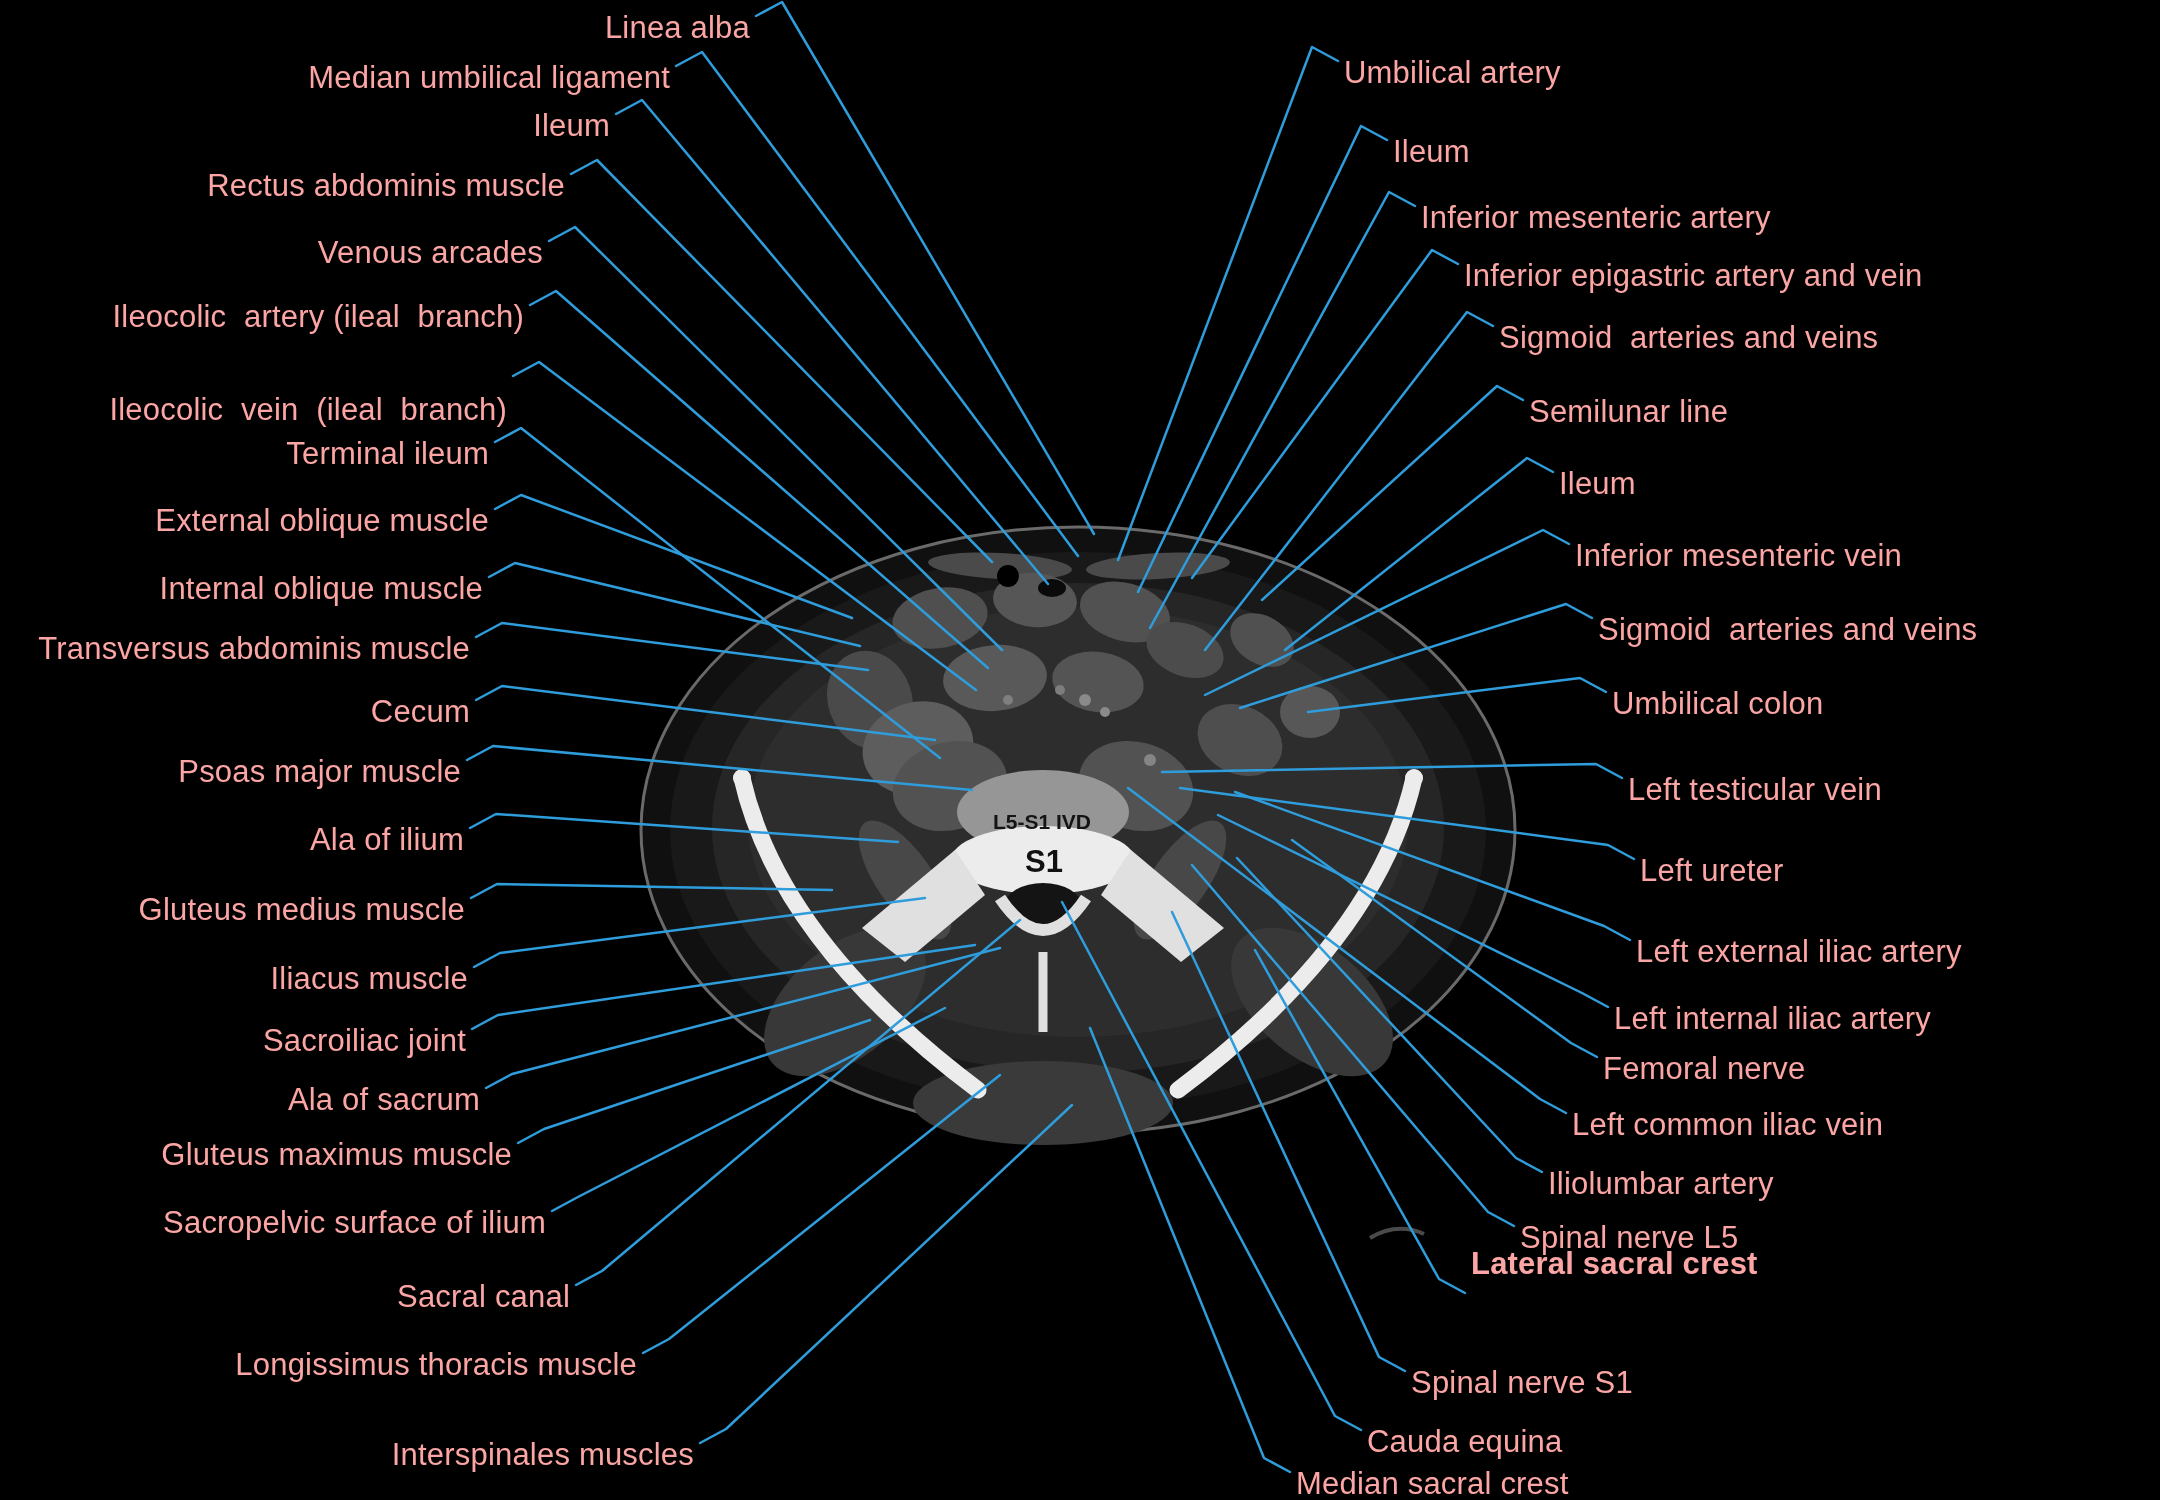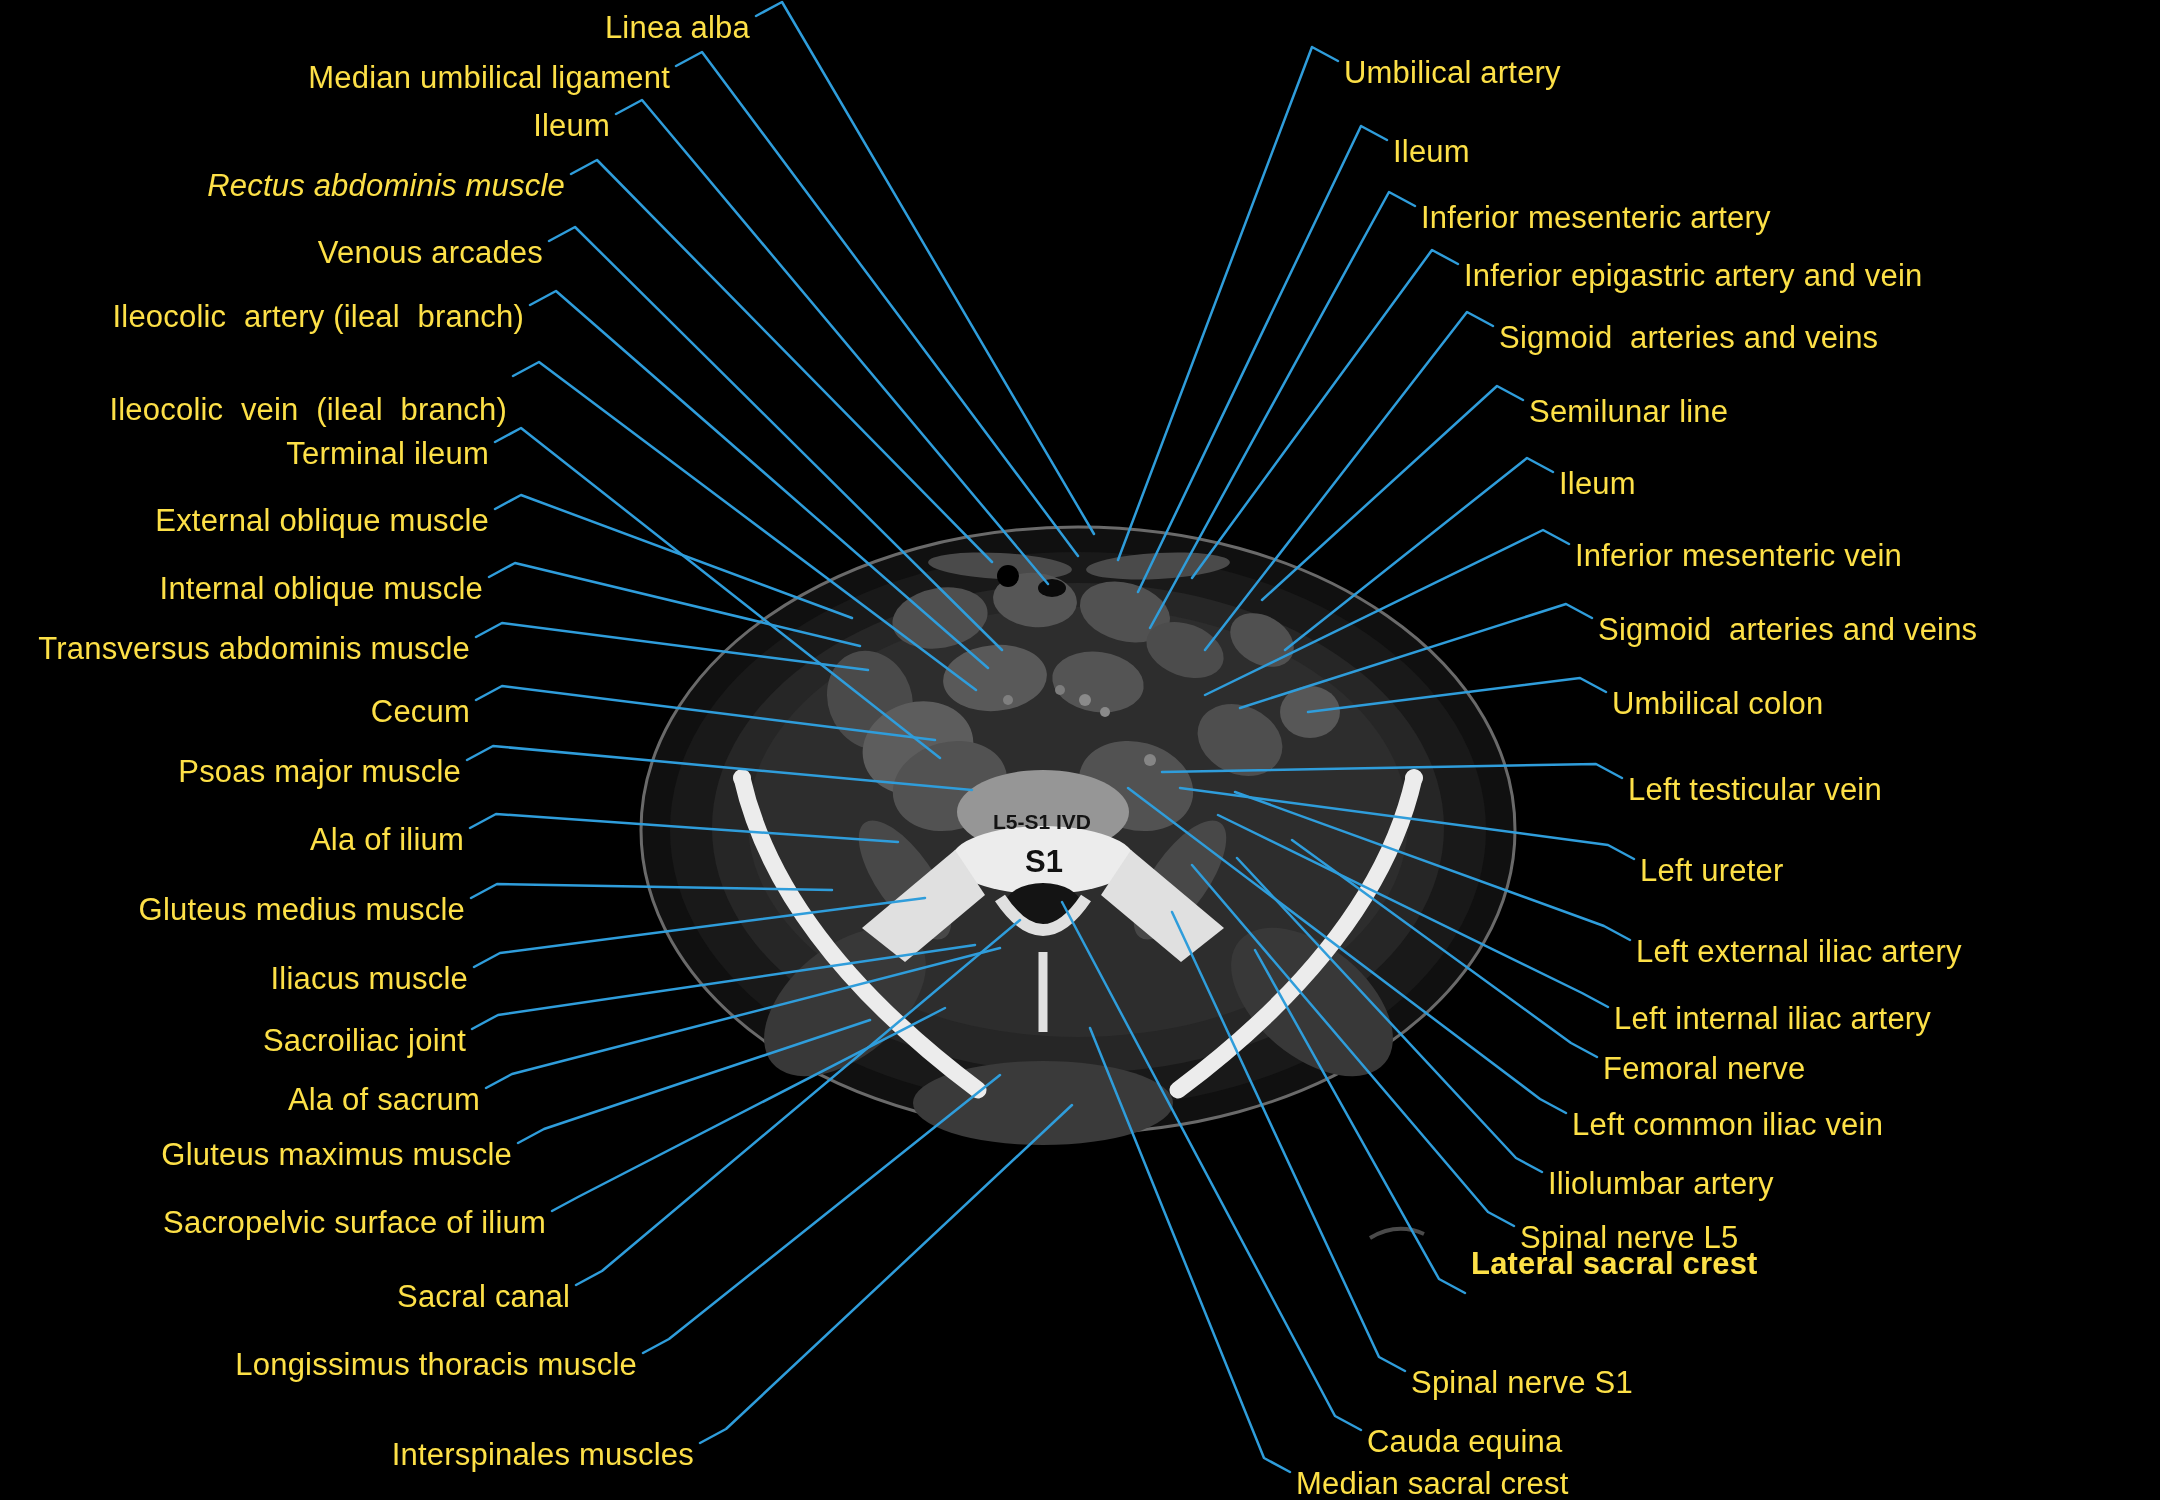--- a/index.html
+++ b/index.html
@@ -1,19 +1,19 @@
 <!DOCTYPE html>
 <html><head>
 <meta charset="utf-8">
 <style>
   html,body{margin:0;padding:0;background:#000;}
   #canvas{position:relative;width:2160px;height:1500px;background:#000;overflow:hidden;
           font-family:"Liberation Sans", sans-serif;}
   #ct-svg{position:absolute;left:0;top:0;width:2160px;height:1500px;}
-  .label{position:absolute;color:#fde047;font-size:31px;line-height:40px;white-space:pre;
+  .label{position:absolute;color:#fca5a5;font-size:31px;line-height:40px;white-space:pre;
          transform:translateY(-50%);font-weight:500;letter-spacing:0.2px;}
   .label.left{text-align:right;}
   .label.right{text-align:left;}
   .ct-text{font-family:"Liberation Sans", sans-serif;}
 </style>
 </head>
 <body>
 
 <div id="canvas">
 
@@ -131,21 +131,21 @@
         <polyline points="1172,912 1379,1357 1405,1371"></polyline>
         <polyline points="1062,902 1335,1416 1361,1430"></polyline>
         <polyline points="1090,1028 1264,1458 1290,1472"></polyline>
       </g>
   </svg>
 
   <div id="labels">
       <div class="label left" style="top: 28px; right: 1410px;">Linea alba</div>
       <div class="label left" style="top: 78px; right: 1490px;">Median umbilical ligament</div>
       <div class="label left" style="top: 126px; right: 1550px;">Ileum</div>
-      <div class="label left" style="top: 186px; right: 1595px; font-style: italic;">Rectus abdominis muscle</div>
+      <div class="label left" style="top: 186px; right: 1595px;">Rectus abdominis muscle</div>
       <div class="label left" style="top: 253px; right: 1617px;">Venous arcades</div>
       <div class="label left" style="top: 317px; right: 1636px;">Ileocolic  artery (ileal  branch)</div>
       <div class="label left" style="top: 410px; right: 1653px;">Ileocolic  vein  (ileal  branch)</div>
       <div class="label left" style="top: 454px; right: 1671px;">Terminal ileum</div>
       <div class="label left" style="top: 521px; right: 1671px;">External oblique muscle</div>
       <div class="label left" style="top: 589px; right: 1677px;">Internal oblique muscle</div>
       <div class="label left" style="top: 649px; right: 1690px;">Transversus abdominis muscle</div>
       <div class="label left" style="top: 712px; right: 1690px;">Cecum</div>
       <div class="label left" style="top: 772px; right: 1699px;">Psoas major muscle</div>
       <div class="label left" style="top: 840px; right: 1696px; text-align: right;">Ala of ilium</div>

